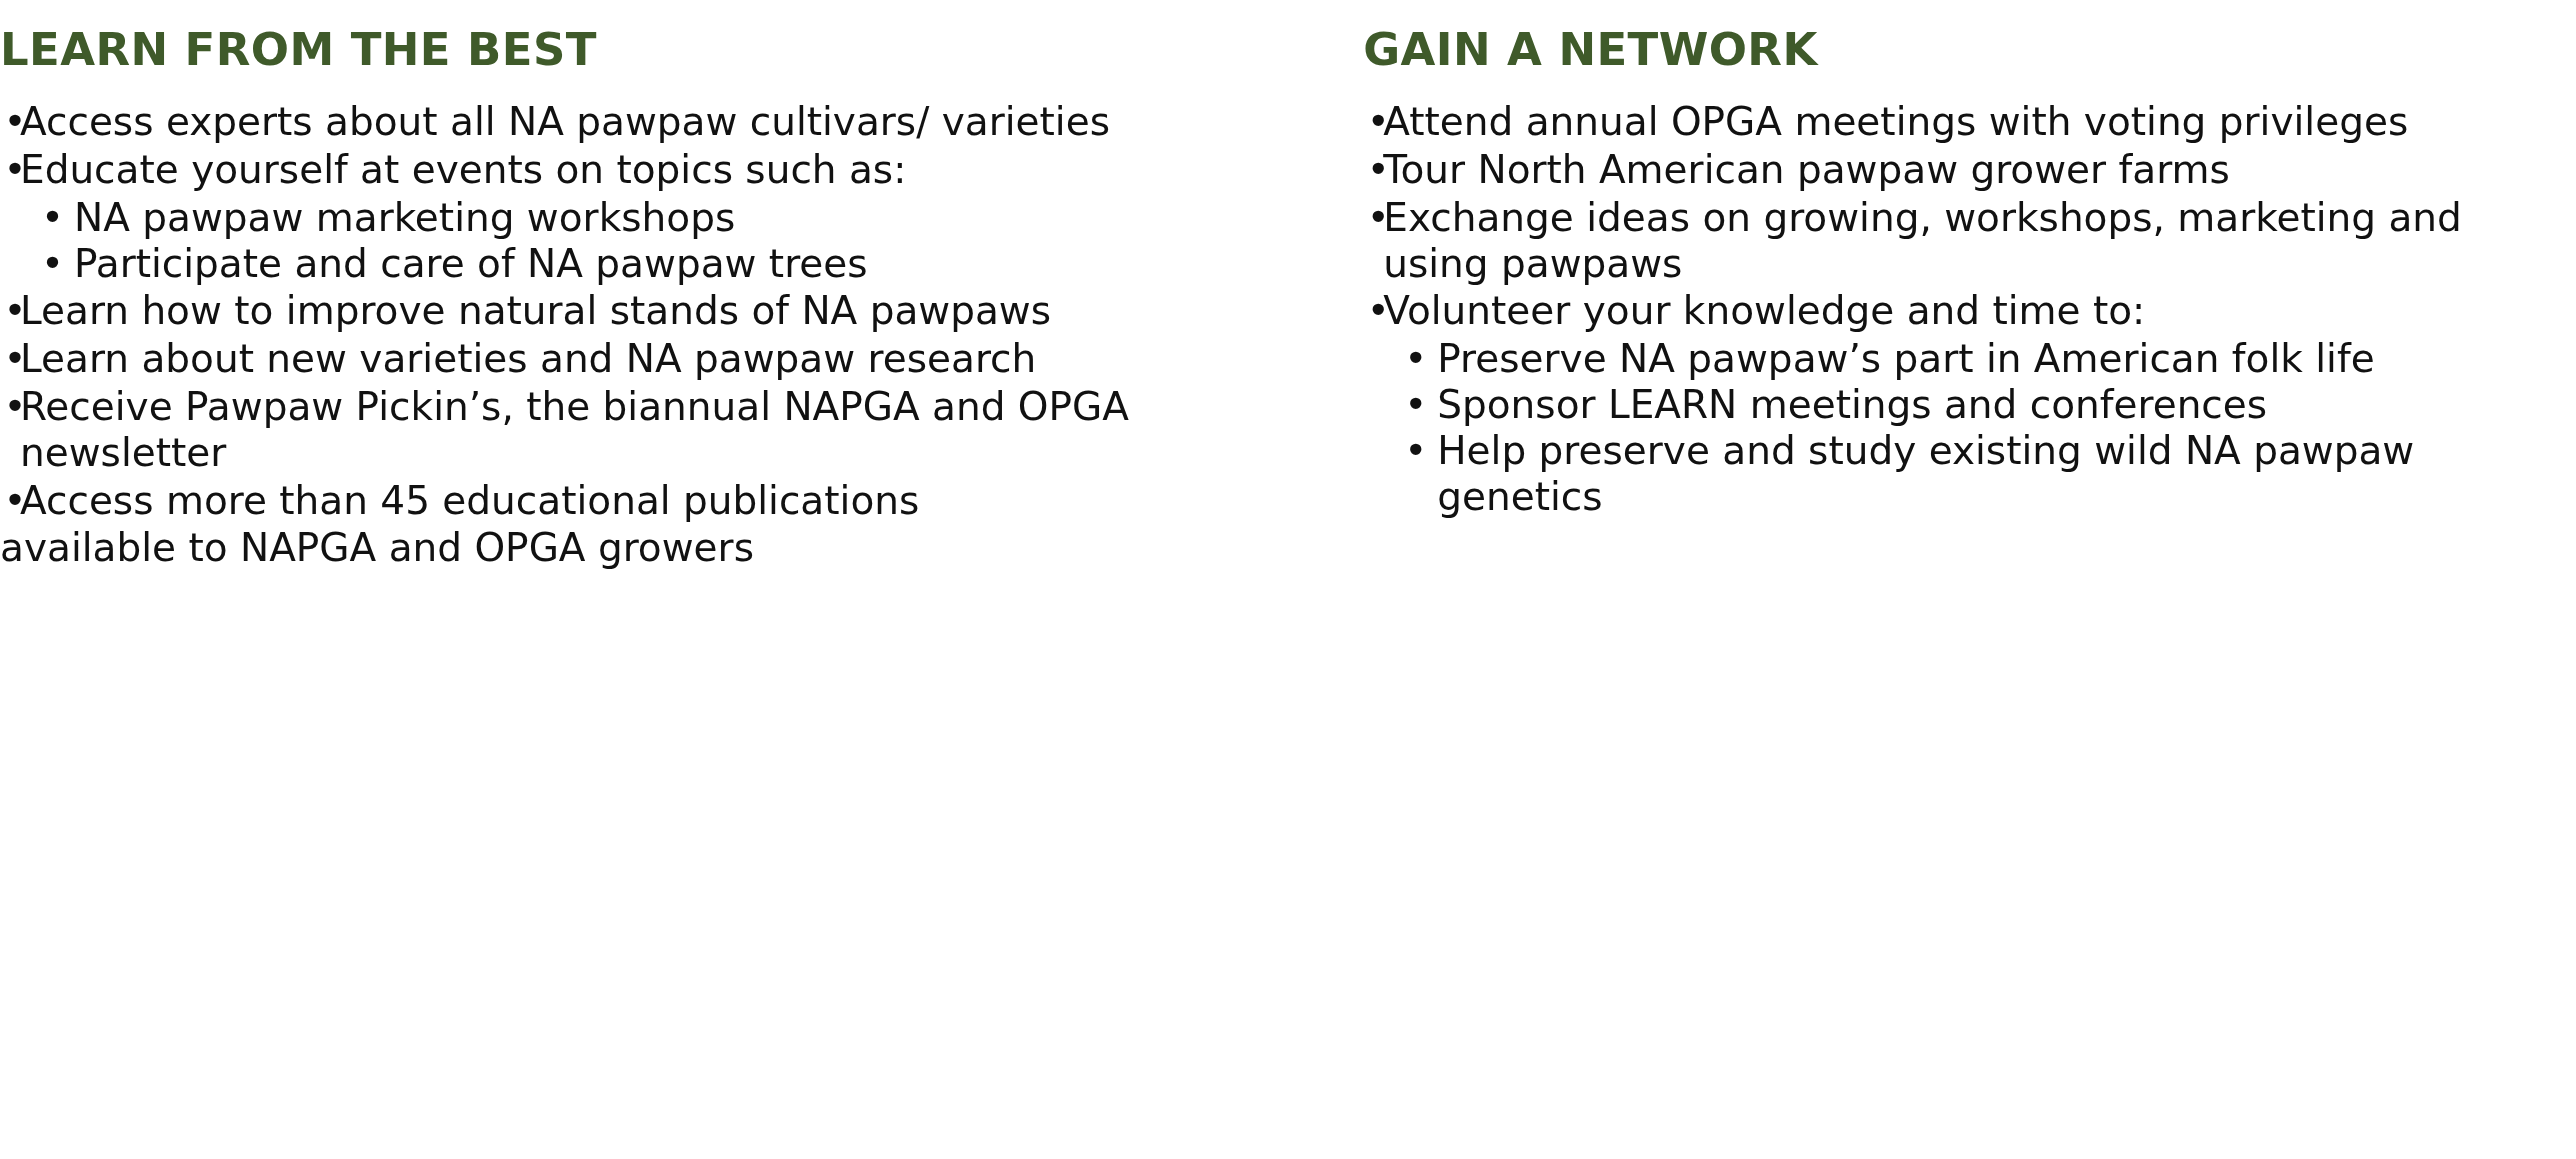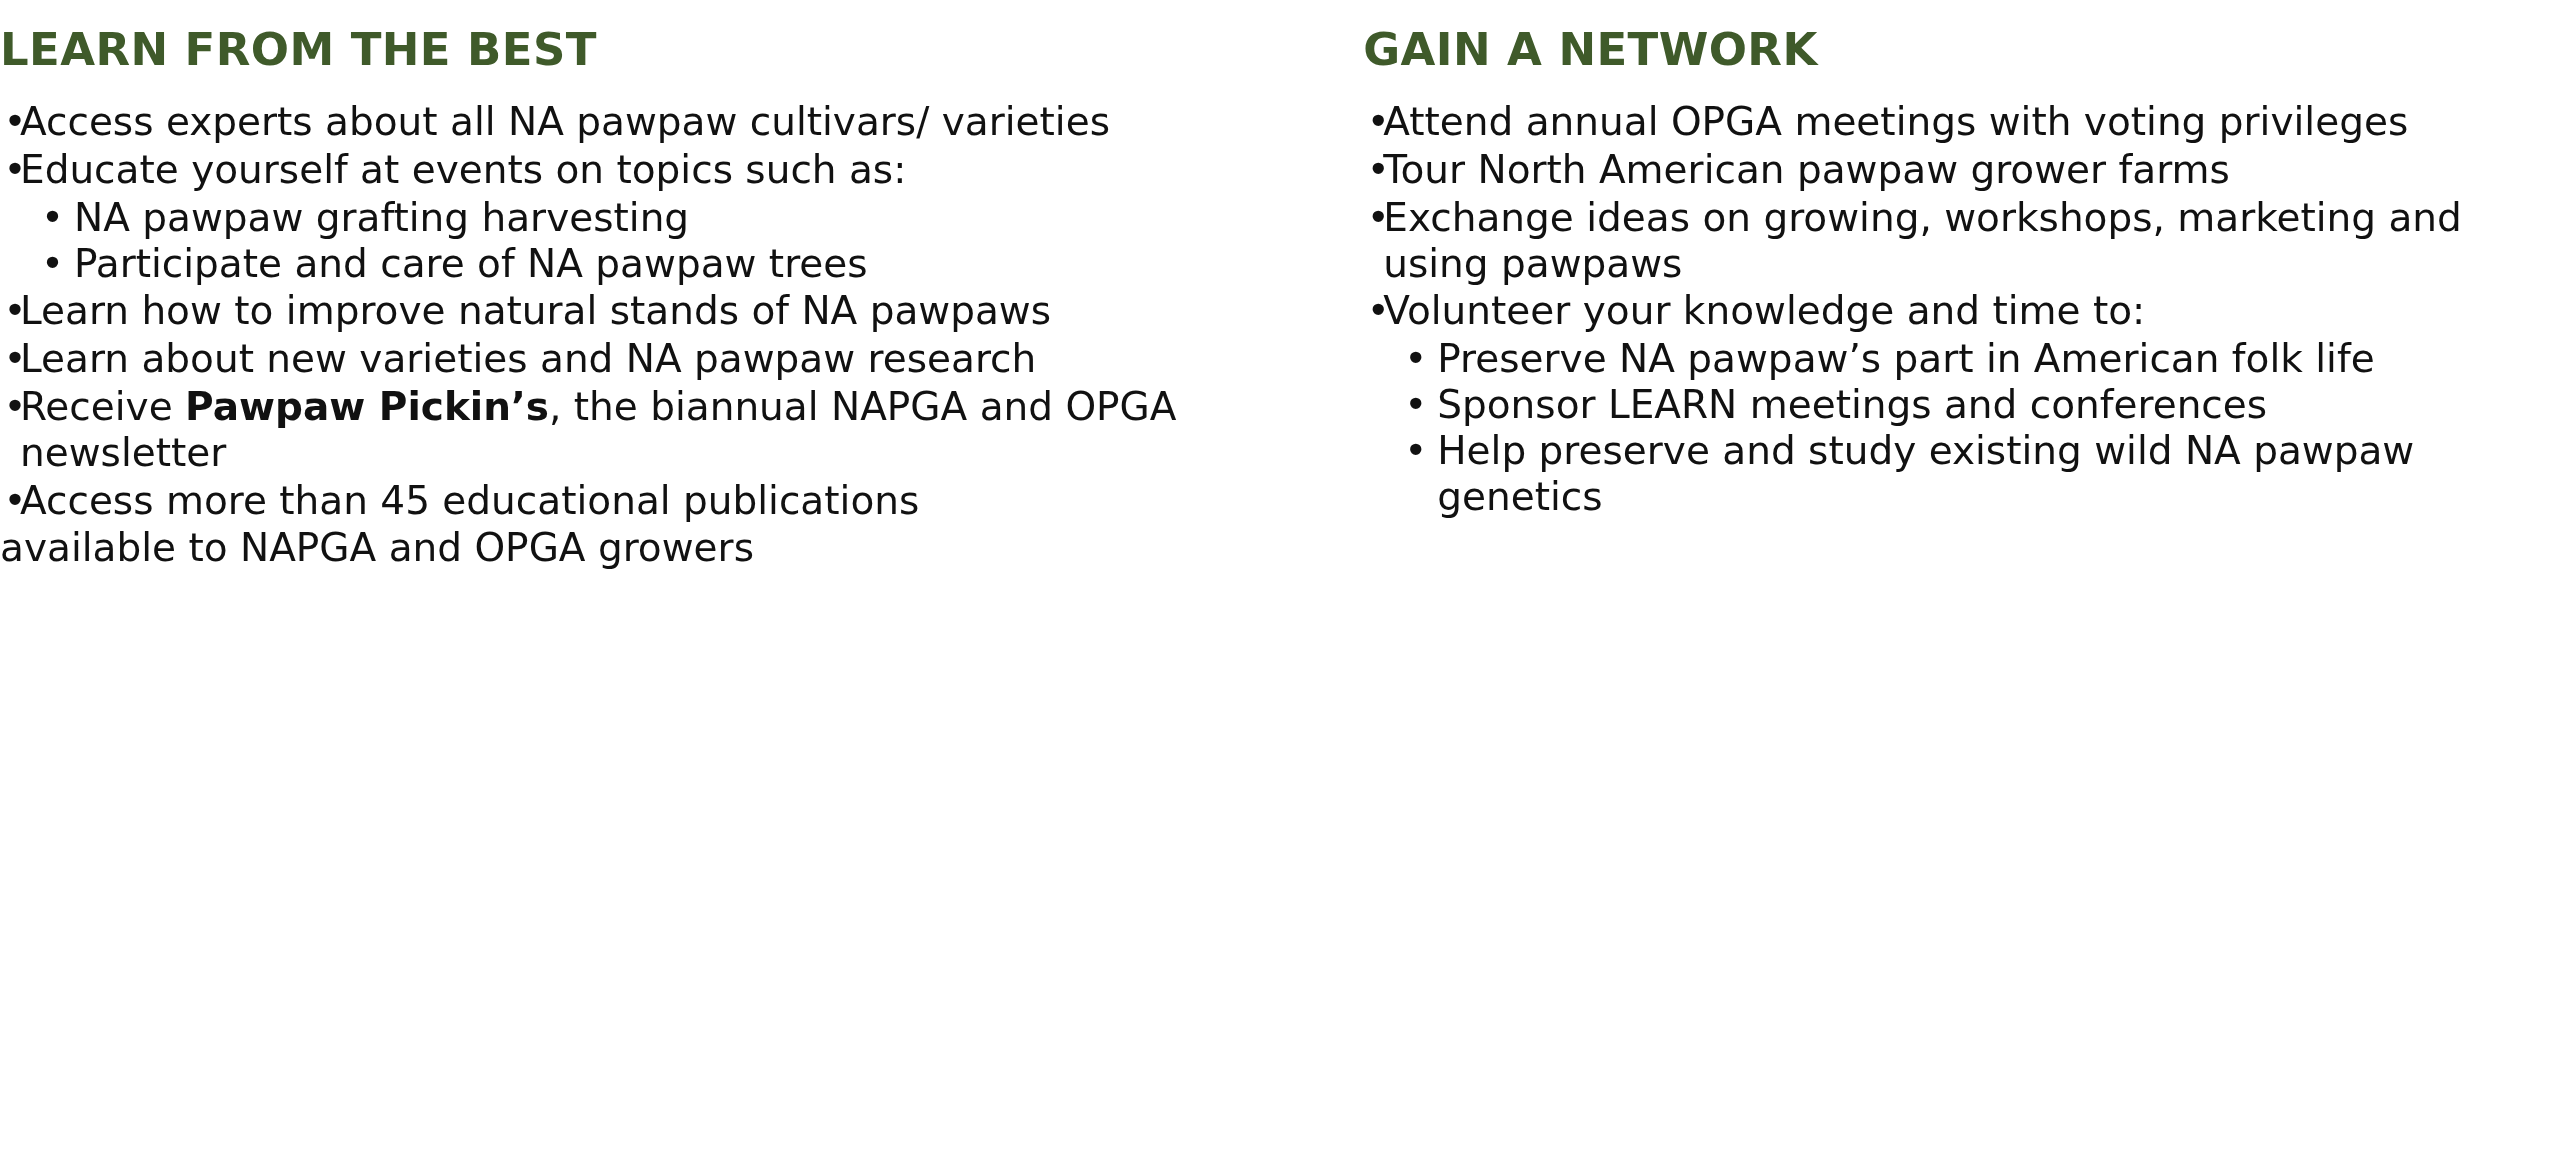--- a/index.html
+++ b/index.html
@@ -88,21 +88,21 @@
   }
   ul.sub > li::before {
     content: "\2022";
     position: absolute;
     left: 41px;
     top: 0;
     font-size: 39px;
     line-height: 1.18;
   }
   .bold {
-    font-weight: bold;
+    font-weight: normal;
   }
   .li-text {
     display: inline;
   }
   .tight {
     margin-bottom: 0;
   }
 </style>
 </head>
 <body style="color: rgb(17, 17, 17); background: rgb(255, 255, 255);">
@@ -116,21 +116,21 @@
       <ul class="bullets">
         <li>
           <span class="li-text">Access experts about all NA pawpaw cultivars/ varieties</span>
         </li>
         <li>
           <span class="li-text">Educate yourself at events on topics such as:</span>
         </li>
         <li class="nobullet">
           <ul class="sub">
             <li>
-              <span class="li-text">NA pawpaw grafting harvesting</span>
+              <span class="li-text">NA pawpaw marketing workshops</span>
             </li>
             <li>
               <span class="li-text">Participate and care of NA pawpaw trees</span>
             </li>
           </ul>
         </li>
         <li>
           <span class="li-text">Learn how to improve natural stands of NA pawpaws</span>
         </li>
         <li>

